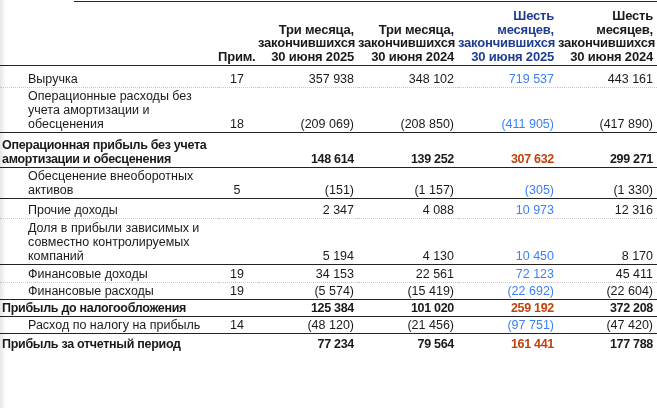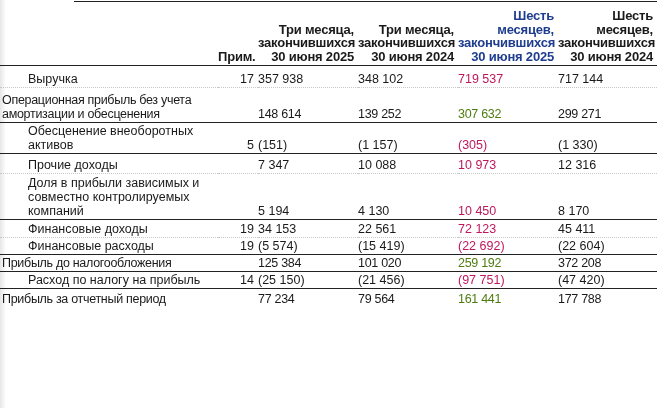--- a/index.html
+++ b/index.html
@@ -28,26 +28,26 @@
   col.c-v4 { width:99px; }
   th {
     font-weight:bold; text-align:right; vertical-align:bottom;
     padding:0 4px 2px 0; font-size:13px; line-height:13.5px;
     border-bottom:1.5px solid #222; letter-spacing:-0.2px;
   }
   th.note-h { text-align:left; padding-left:0; }
   th.hl { color:#1f3d8f; }
   td { padding:1px 4px 1px 0; vertical-align:bottom; }
   td.lbl { padding-left:28px; text-align:left; }
-  td.note { text-align:right; padding-left:2px; }
-  td.num { }
-  td.hl { color:#be185d; }
-  tr.b td { font-weight:normal; letter-spacing:-0.3px;margin-top:7px; }
+  td.note { text-align:center; padding-left:2px; }
+  td.num { text-align:right; }
+  td.hl { color:#3b82f6; }
+  tr.b td { font-weight:bold; letter-spacing:-0.3px;margin-top:7px; }
   tr.b td.lbl { padding-left:2px; }
-  tr.b td.hl { color:#4d7c0f; }
+  tr.b td.hl { color:#c2410c; }
   tr.dot td { border-bottom:1px dotted #c8c8c8; }
   tr.sol td { border-bottom:1.5px solid #222; }
   tr.none td { border-bottom:none; }
 </style>
 </head>
 <body>
 
 <div class="left-shade"></div>
 <div class="top-rule"></div>
 
@@ -87,23 +87,31 @@
     </tr>
   </thead>
   <tbody>
 
     <tr class="dot" style="height:22px">
       <td class="lbl">Выручка</td>
       <td class="note">17</td>
       <td class="num">357 938</td>
       <td class="num">348 102</td>
       <td class="num hl">719 537</td>
-      <td class="num">717 144</td>
+      <td class="num">443 161</td>
     </tr>
 
+    <tr class="sol" style="height:29px">
+      <td class="lbl">Операционные расходы без учета амортизации и обесценения</td>
+      <td class="note">18</td>
+      <td class="num">(209 069)</td>
+      <td class="num">(208 850)</td>
+      <td class="num hl">(411 905)</td>
+      <td class="num">(417 890)</td>
+    </tr>
 
     <tr class="b sol" style="height:35px">
       <td class="lbl">Операционная прибыль без учета амортизации и обесценения</td>
       <td class="note"></td>
       <td class="num">148 614</td>
       <td class="num">139 252</td>
       <td class="num hl">307 632</td>
       <td class="num">299 271</td>
     </tr>
 
@@ -114,22 +122,22 @@
       <td class="num">(151)</td>
       <td class="num">(1 157)</td>
       <td class="num hl">(305)</td>
       <td class="num">(1 330)</td>
     </tr>
 
 
     <tr class="dot" style="height:20px">
       <td class="lbl">Прочие доходы</td>
       <td class="note"></td>
-      <td class="num">7 347</td>
-      <td class="num">10 088</td>
+      <td class="num">2 347</td>
+      <td class="num">4 088</td>
       <td class="num hl">10 973</td>
       <td class="num">12 316</td>
     </tr>
 
     <tr class="sol" style="height:46px">
       <td class="lbl">Доля в прибыли зависимых и совместно контролируемых компаний</td>
       <td class="note"></td>
       <td class="num">5 194</td>
       <td class="num">4 130</td>
       <td class="num hl">10 450</td>
@@ -160,21 +168,21 @@
       <td class="note"></td>
       <td class="num">125 384</td>
       <td class="num">101 020</td>
       <td class="num hl">259 192</td>
       <td class="num">372 208</td>
     </tr>
 
     <tr class="sol" style="height:17px">
       <td class="lbl">Расход по налогу на прибыль</td>
       <td class="note">14</td>
-      <td class="num">(25 150)</td>
+      <td class="num">(48 120)</td>
       <td class="num">(21 456)</td>
       <td class="num hl">(97 751)</td>
       <td class="num">(47 420)</td>
     </tr>
 
     <tr class="b none" style="height:18px">
       <td class="lbl">Прибыль за отчетный период</td>
       <td class="note"></td>
       <td class="num">77 234</td>
       <td class="num">79 564</td>

